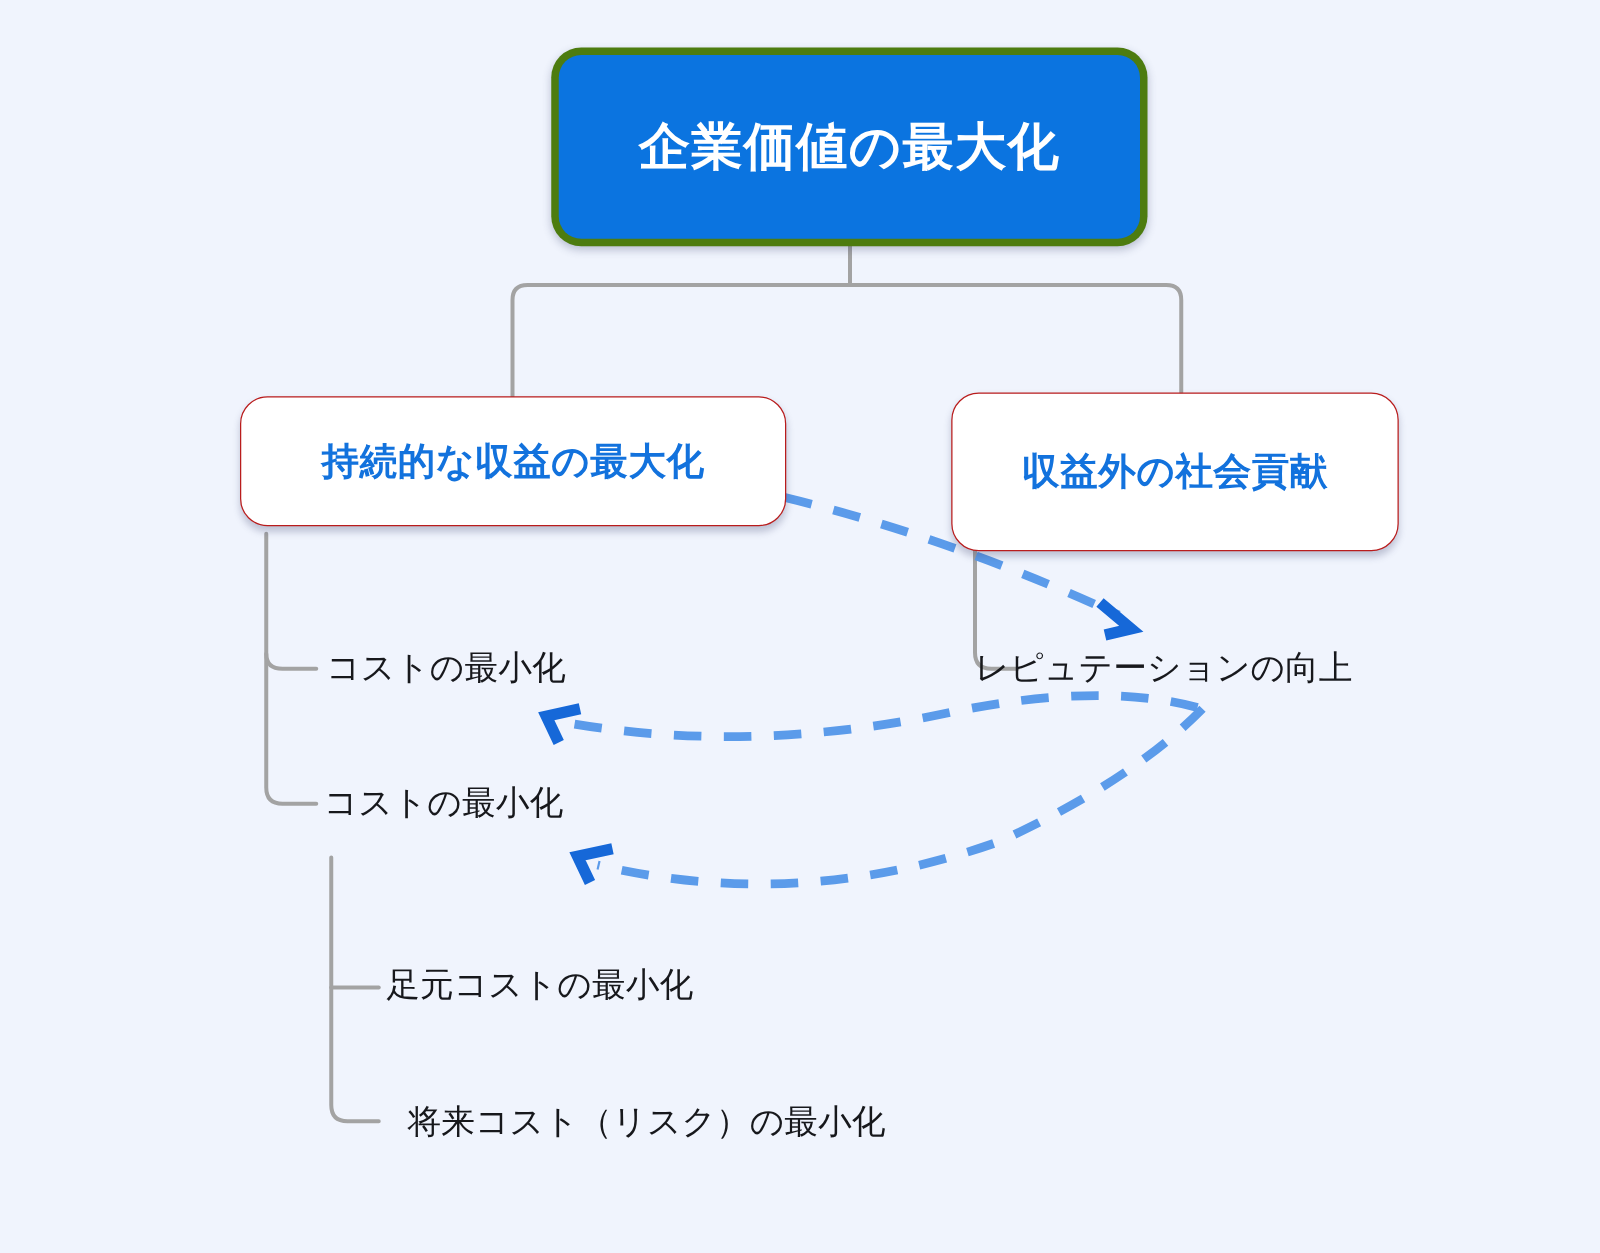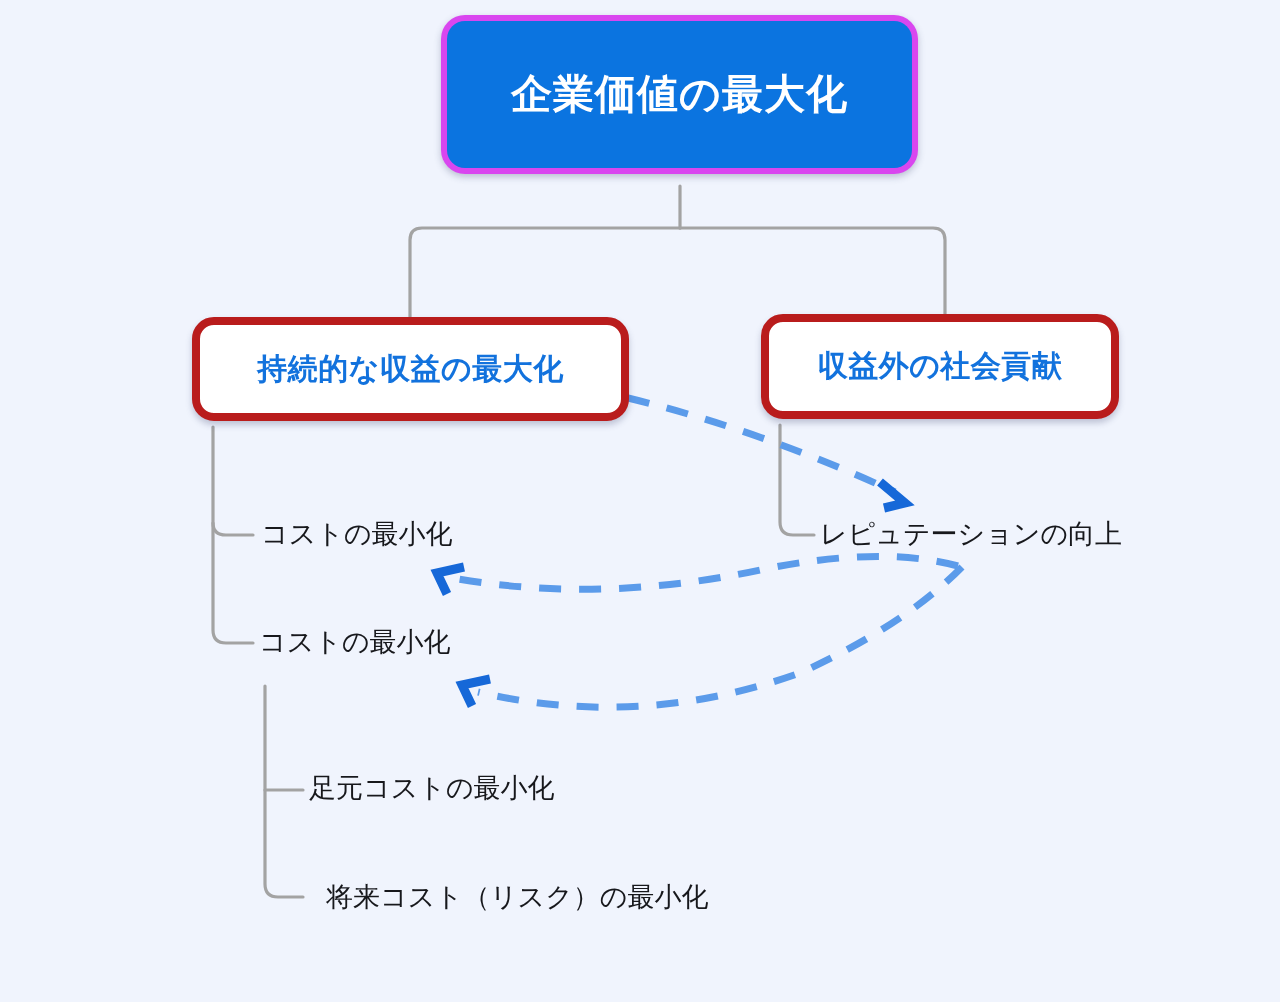--- a/index.html
+++ b/index.html
@@ -34,24 +34,24 @@
     box-sizing: border-box;
     display: flex;
     align-items: center;
     justify-content: center;
     text-align: center;
     white-space: nowrap;
   }
   
   .node-root {
     left: 441px;
-    top: 15px;
+    top: 38px;
     width: 477px;
     height: 159px;
-    background: #d946ef;
+    background: #4d7c0f;
     border-radius: 24px;
     padding: 6px;
     box-shadow: 0 3px 7px rgba(60, 70, 110, 0.30);
   }
   .node-root .fill {
     width: 100%;
     height: 100%;
     background: #0b74e0;
     border-radius: 18px;
     display: flex;
@@ -60,56 +60,56 @@
   }
   .node-root .label {
     color: #ffffff;
     font-size: 41px;
     font-weight: bold;
     letter-spacing: 1px;
   }
   
   .node-l2 {
     background: #ffffff;
-    border: 8px solid #b91c1c;
+    border: 1px solid #b91c1c;
     border-radius: 22px;
     box-shadow: 0 4px 6px rgba(60, 70, 110, 0.28);
   }
   .node-l2 .label {
     color: #1272dd;
     font-size: 30px;
     font-weight: bold;
     letter-spacing: 0.5px;
   }
   .node-left {
     left: 192px;
     top: 317px;
     width: 437px;
     height: 104px;
   }
   .node-right {
     left: 761px;
     top: 314px;
     width: 358px;
-    height: 105px;
+    height: 127px;
   }
   
   .leaf {
     position: absolute;
     white-space: nowrap;
     color: #17181c;
     font-size: 27px;
     font-weight: normal;
     line-height: 1;
   }
   .leaf-sales      { left: 261px; top: 521px; }
   .leaf-cost       { left: 259px; top: 629px; }
   .leaf-nowcost    { left: 309px; top: 775px; }
   .leaf-futurecost { left: 326px; top: 884px; }
-  .leaf-reputation { left: 820px; top: 521px; }
+  .leaf-reputation { left: 780px; top: 521px; }
 </style>
 </head>
 <body>
 
 <div id="canvas">
 
   <svg class="edge-layer" viewBox="0 0 1280 1002" width="1280" height="1002" xmlns="http://www.w3.org/2000/svg">
     <g fill="none" stroke="#a3a3a3" stroke-width="3.2" stroke-linecap="round" stroke-linejoin="round">
 
       <path d="M680,186 L680,228"></path>

